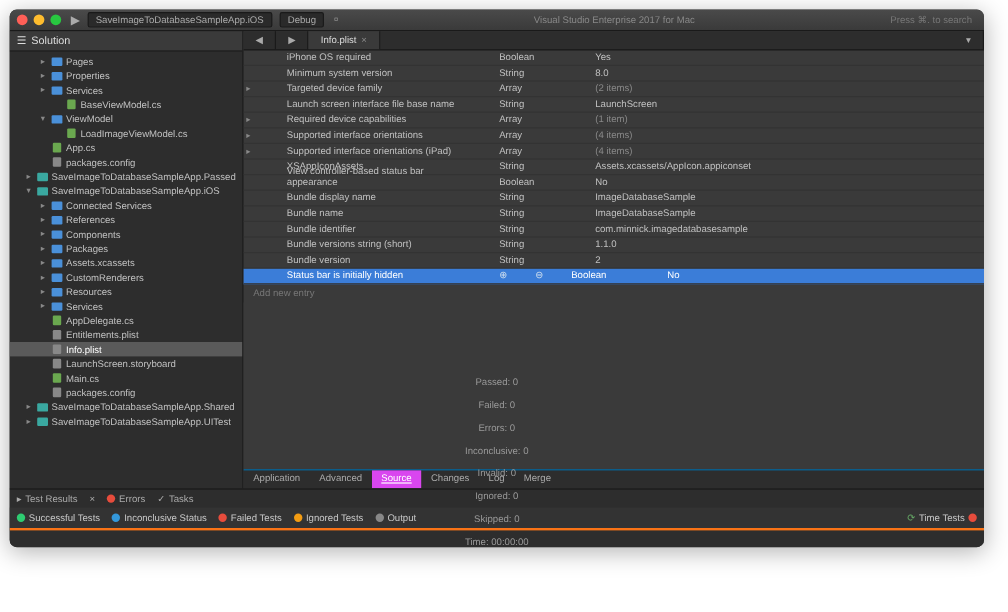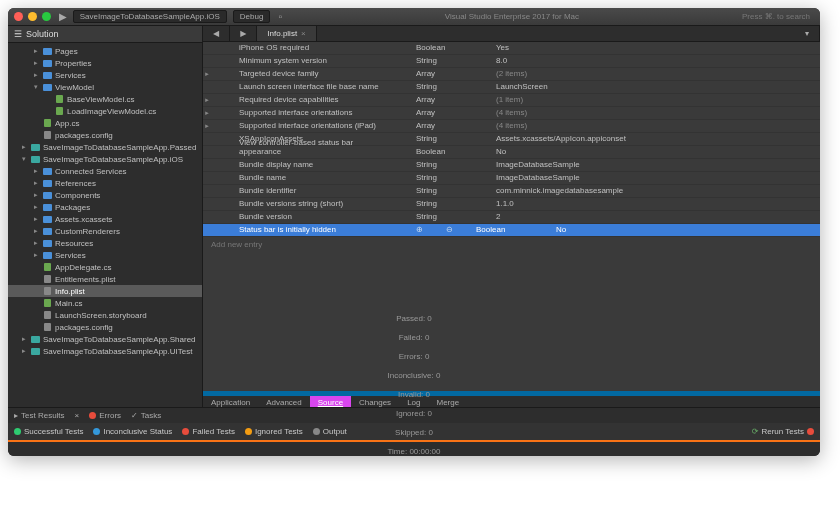--- a/index.html
+++ b/index.html
@@ -39,21 +39,21 @@
 .col-prop { width: 165px; padding-left: 8px; }
 .col-type { width: 60px; }
 .col-val { flex: 1; }
 .prop-row { display: flex; font-size: 8px; color: #c0c0c0; padding: 2px 0; border-bottom: 1px solid #333; align-items: flex-end; height: 13px; gap: 20px; }
 .prop-row.selected { background: #3b7dd8; color: #fff; }
 .prop-row .arrow { width: 8px; text-align: center; font-size: 7px; color: #888; }
 .prop-row.selected .arrow { color: #fff; }
 .prop-row .icon-btn { width: 10px; color: #888; font-size: 8px; }
 .prop-row.selected .icon-btn { color: #cde; }
 .add-row { padding: 3px 8px; font-size: 8px; color: #777; }
-.bottom-tabs { height: 16px; background: #2d2d2d; display: flex; border-top: 5px solid #0369a1; }
+.bottom-tabs { height: 16px; background: #2d2d2d; display: flex; border-top: 1px solid #0369a1; }
 .btab { padding: 2px 8px; font-size: 8px; color: #aaa; }
 .btab.active { background: #d946ef; color: #fff; text-decoration: underline; }
 .spacer { flex: 1; }
 .bottom-panel { background: #2d2d2d; border-top: 1px solid #1a1a1a; }
 .bp-row1 { display: flex; align-items: center; padding: 3px 6px; font-size: 8px; color: #aaa; gap: 10px; }
 .bp-row2 { display: flex; align-items: flex-end; padding: 4px 6px; font-size: 8px; gap: 10px; background: #333; }
 .pill { display: flex; align-items: center; gap: 3px; }
 .bullet { width: 7px; height: 7px; border-radius: 50%; }
 .b-green { background: #2ecc71; }
 .b-blue { background: #3498db; }
@@ -107,33 +107,33 @@
             </span>
             <span>Properties</span>
           </div>
           <div class="tree-item ind2">
             <span class="arrow">▸</span>
             <span class="icon">
               <span class="folder-blue"></span>
             </span>
             <span>Services</span>
           </div>
+          <div class="tree-item ind3">
+            <span class="arrow"></span>
+            <span class="icon">
+              <span class="file-cs"></span>
+            </span>
+            <span>BaseViewModel.cs</span>
+          </div>
           <div class="tree-item ind2">
             <span class="arrow">▾</span>
             <span class="icon">
               <span class="folder-blue"></span>
             </span>
             <span>ViewModel</span>
-          </div>
-          <div class="tree-item ind3">
-            <span class="arrow"></span>
-            <span class="icon">
-              <span class="file-cs"></span>
-            </span>
-            <span>BaseViewModel.cs</span>
           </div>
           <div class="tree-item ind3">
             <span class="arrow"></span>
             <span class="icon">
               <span class="file-cs"></span>
             </span>
             <span>LoadImageViewModel.cs</span>
           </div>
           <div class="tree-item ind2">
             <span class="arrow"></span>
@@ -236,30 +236,30 @@
           <div class="tree-item ind2 selected">
             <span class="arrow"></span>
             <span class="icon">
               <span class="file-plist"></span>
             </span>
             <span>Info.plist</span>
           </div>
           <div class="tree-item ind2">
             <span class="arrow"></span>
             <span class="icon">
+              <span class="file-plist"></span>
+            </span>
+            <span>LaunchScreen.storyboard</span>
+          </div>
+          <div class="tree-item ind2">
+            <span class="arrow"></span>
+            <span class="icon">
               <span class="file-cs"></span>
             </span>
             <span>Main.cs</span>
-          </div>
-          <div class="tree-item ind2">
-            <span class="arrow"></span>
-            <span class="icon">
-              <span class="file-plist"></span>
-            </span>
-            <span>LaunchScreen.storyboard</span>
           </div>
           <div class="tree-item ind2">
             <span class="arrow"></span>
             <span class="icon">
               <span class="file-plist"></span>
             </span>
             <span>packages.config</span>
           </div>
           <div class="tree-item ind1">
             <span class="arrow">▸</span>
@@ -426,21 +426,21 @@
           <span class="bullet b-orange"></span>
           <span>Ignored Tests</span>
         </span>
         <span class="pill">
           <span class="bullet b-gray"></span>
           <span>Output</span>
         </span>
         <div class="spacer"></div>
         <span class="pill">
           <span style="color:#6a6">⟳</span> 
-          <span>Rerun Tests</span> 
+          <span>Time Tests</span> 
           <span class="bullet b-red"></span>
         </span>
       </div>
   </div>
 
   <div class="status">
     <span>Passed: 0</span>
     <span>Failed: 0</span>
     <span>Errors: 0</span>
     <span>Inconclusive: 0</span>

